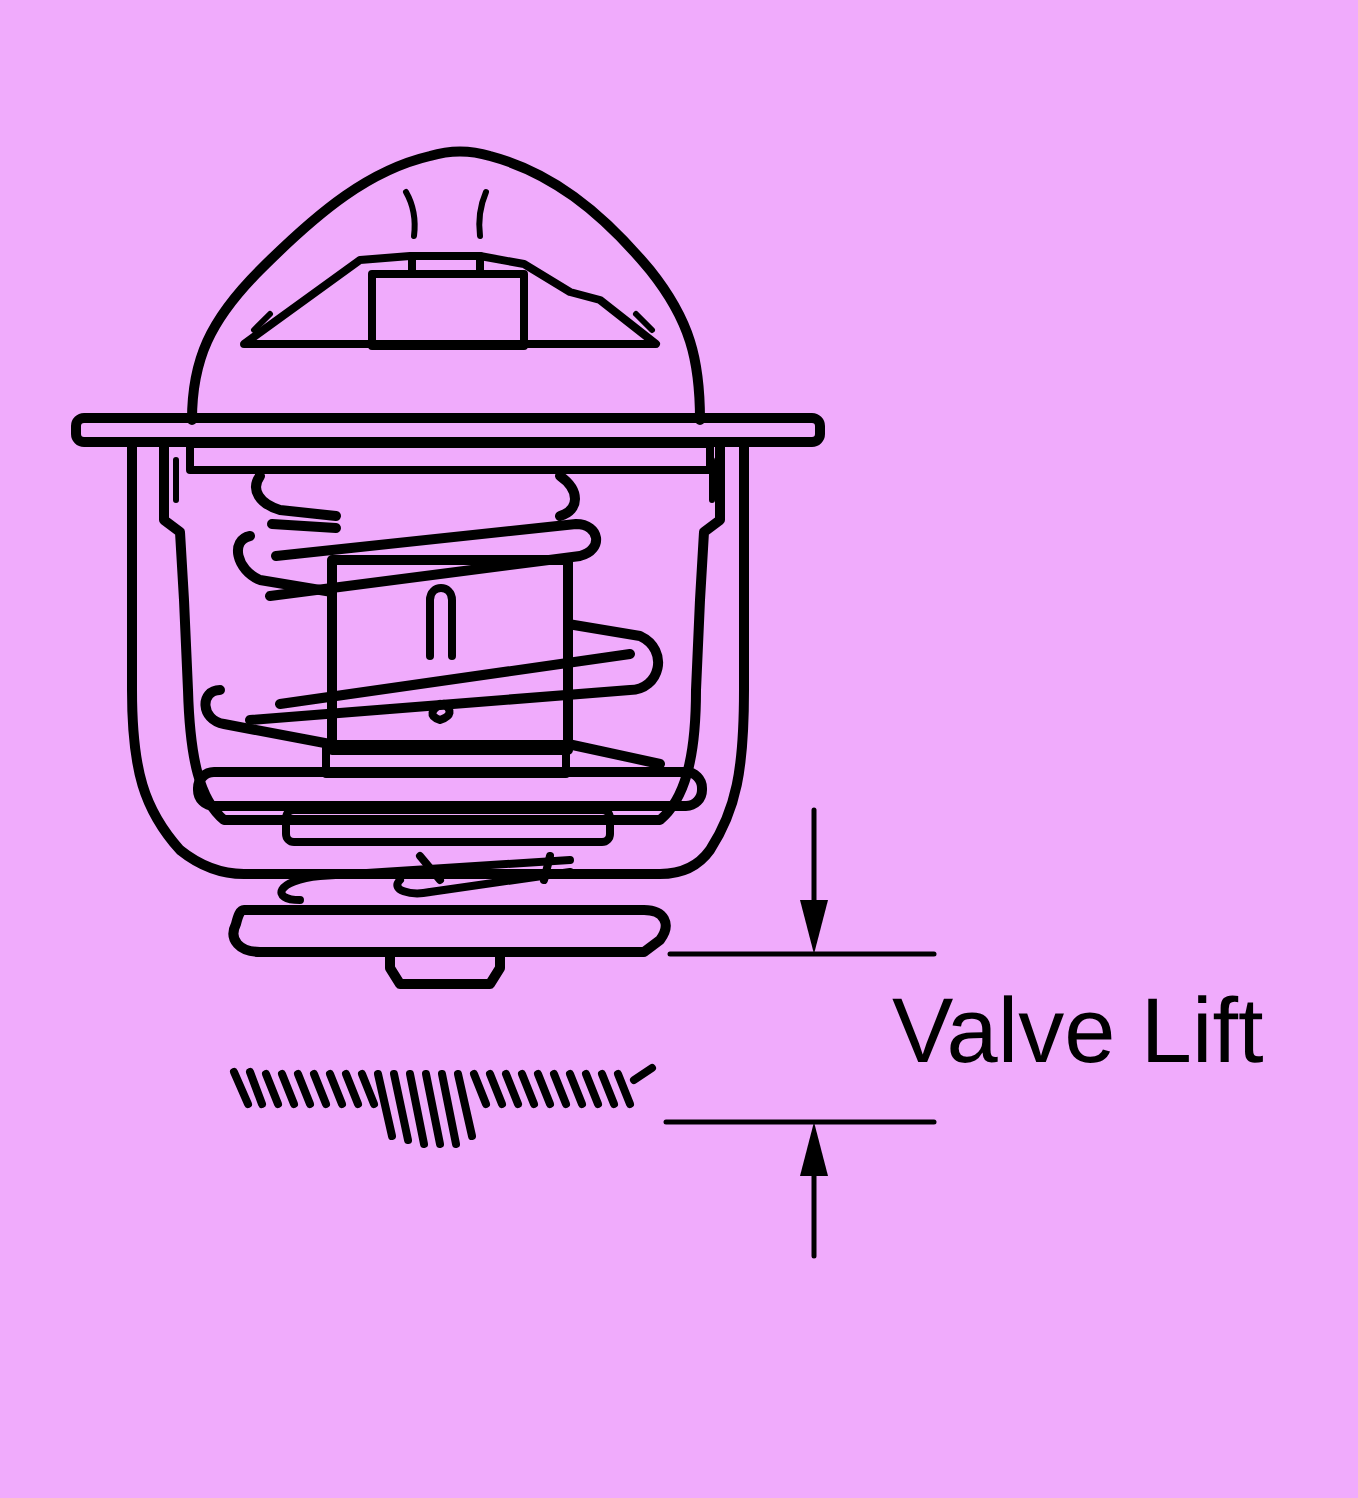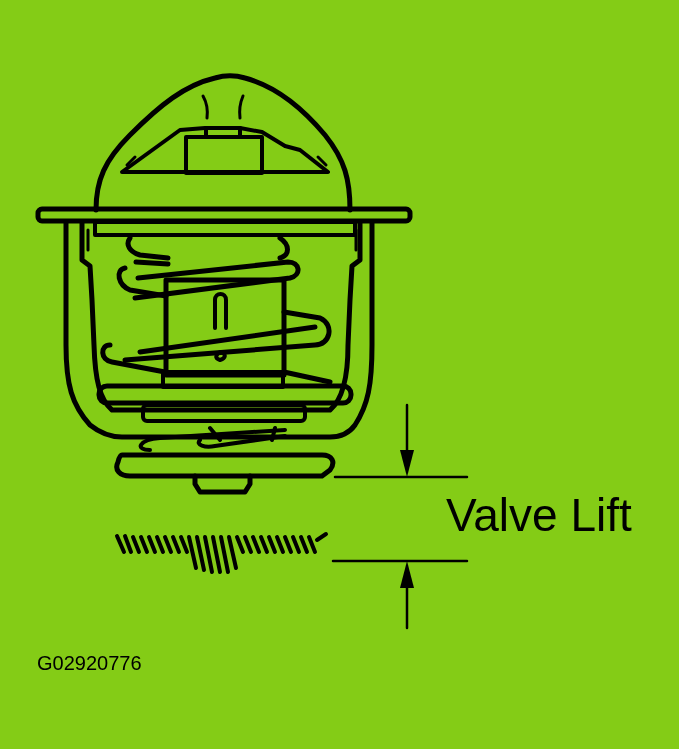--- a/index.html
+++ b/index.html
@@ -1,20 +1,20 @@
 <!DOCTYPE html>
 <html><head>
 <meta charset="utf-8">
 <style>
   html, body { margin: 0; padding: 0; background: #ffffff; }
   .canvas {
     position: relative;
     width: 679px;
     height: 749px;
-    background: #84cc16;
+    background: #f0abfc;
     overflow: hidden;
   }
   .diagram {
     position: absolute;
     left: 0; top: 0;
     width: 679px; height: 749px;
   }
   .label-valve-lift {
     position: absolute;
     left: 446px;
@@ -145,14 +145,13 @@
       </g>
     </g>
 
     <g fill="#000000" stroke="none">
       <polygon points="400,450 414,450 407,477"></polygon>
       <polygon points="400,588 414,588 407,561"></polygon>
     </g>
   </svg>
 
   <div class="label-valve-lift">Valve Lift</div>
-  <div class="figure-id">G02920776</div>
 </div>
 
 </body></html>

